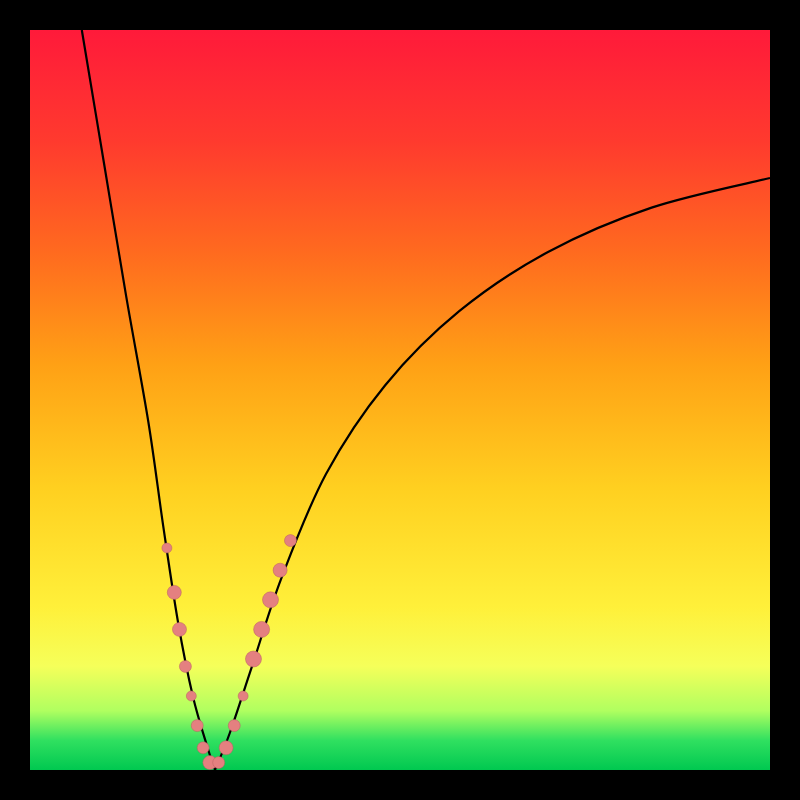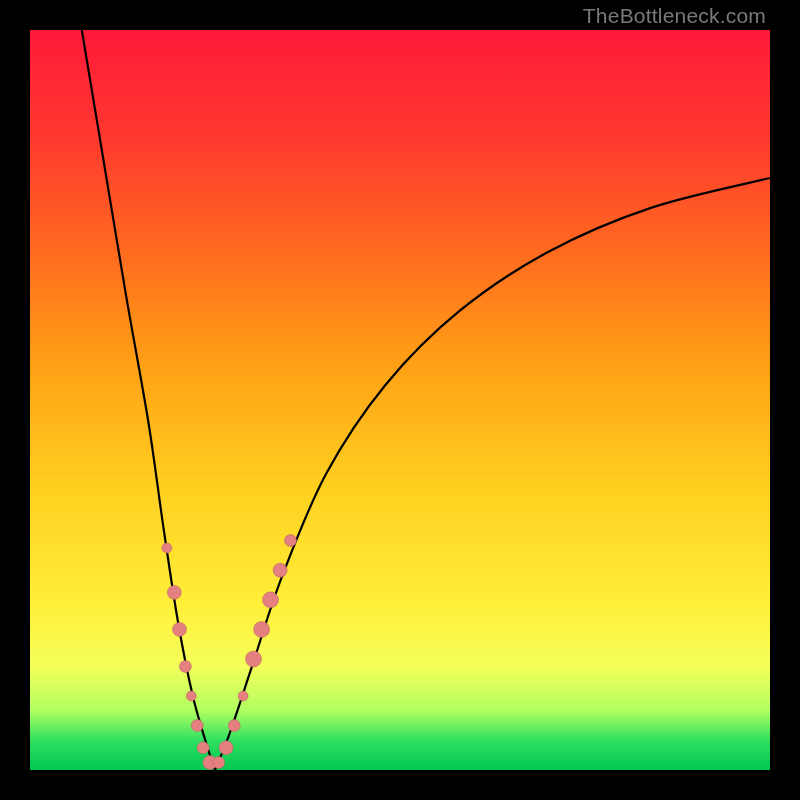--- a/index.html
+++ b/index.html
@@ -64,21 +64,20 @@
   .bead {
     fill: #e48080;
     stroke: #b76060;
     stroke-width: 0.5;
   }
 </style>
 </head>
 <body>
 
 <div class="frame">
-  <div class="watermark">TheBottleneck.com</div>
 
   <div class="plot-area">
     <svg class="curves" viewBox="0 0 740 740">
       <path id="left-curve" class="curve" d="M 51.800000000000004 0 C 55.5 22.200000000000006, 66.6 88.80000000000004, 74 133.20000000000005 C 81.4 177.60000000000005, 88.8 223.23333333333332, 96.2 266.4 C 103.60000000000001 309.56666666666666, 112.23333333333335 353.9666666666667, 118.4 392.20000000000005 C 124.56666666666666 430.4333333333334, 128.26666666666665 462.49999999999994, 133.2 495.79999999999995 C 138.13333333333333 529.0999999999999, 143.06666666666666 563.6333333333333, 148 592 C 152.93333333333334 620.3666666666667, 157.86666666666667 645.0333333333333, 162.8 666 C 167.73333333333335 686.9666666666667, 173.9 705.4666666666666, 177.6 717.8 C 181.29999999999998 730.1333333333333, 183.76666666666665 736.3, 185 740"></path>
       <path id="right-curve" class="curve" d="M 185 740 C 187.46666666666667 733.8333333333334, 193.63333333333335 720.2666666666667, 199.8 703 C 205.96666666666667 685.7333333333333, 213.36666666666667 662.3, 222 636.4 C 230.63333333333333 610.5, 239.26666666666668 579.6666666666667, 251.60000000000002 547.6 C 263.93333333333334 515.5333333333333, 278.73333333333335 476.06666666666666, 296 444 C 313.26666666666665 411.93333333333334, 333 382.3333333333333, 355.2 355.2 C 377.4 328.06666666666666, 402.06666666666666 303.4, 429.2 281.2 C 456.3333333333333 259, 485.93333333333334 239.26666666666665, 518 222 C 550.0666666666667 204.73333333333335, 584.6 189.93333333333337, 621.6 177.60000000000002 C 658.6 165.26666666666668, 720.2666666666667 152.93333333333334, 740 148"></path>
       <g id="beads">
           <circle cx="136.9" cy="518" r="5" class="bead"></circle>
           <circle cx="144.3" cy="562.4" r="7" class="bead"></circle>
           <circle cx="149.48" cy="599.4" r="7" class="bead"></circle>
           <circle cx="155.4" cy="636.4" r="6" class="bead"></circle>

